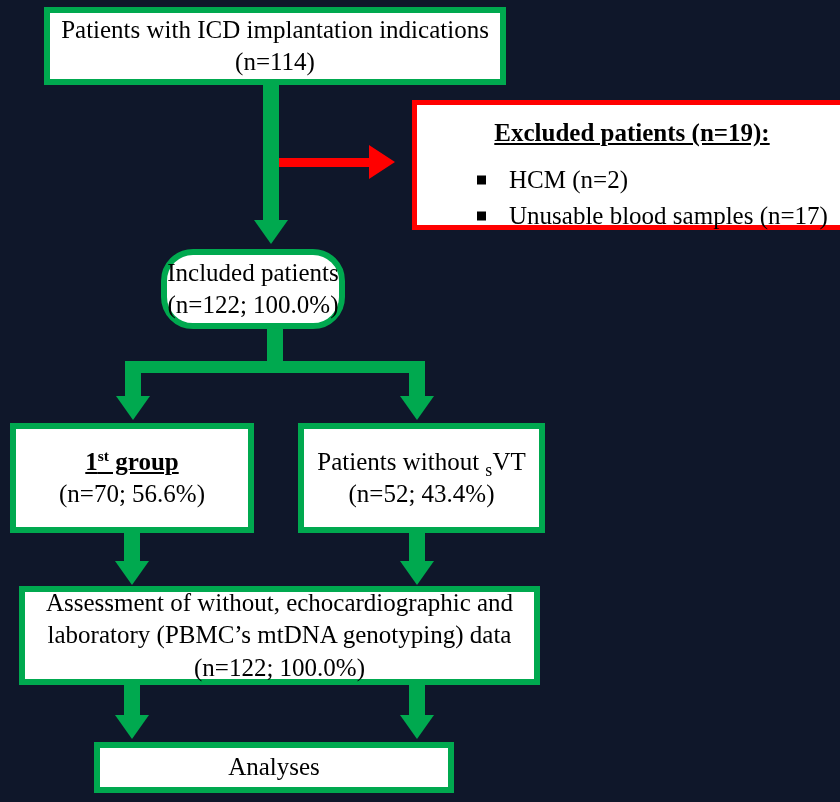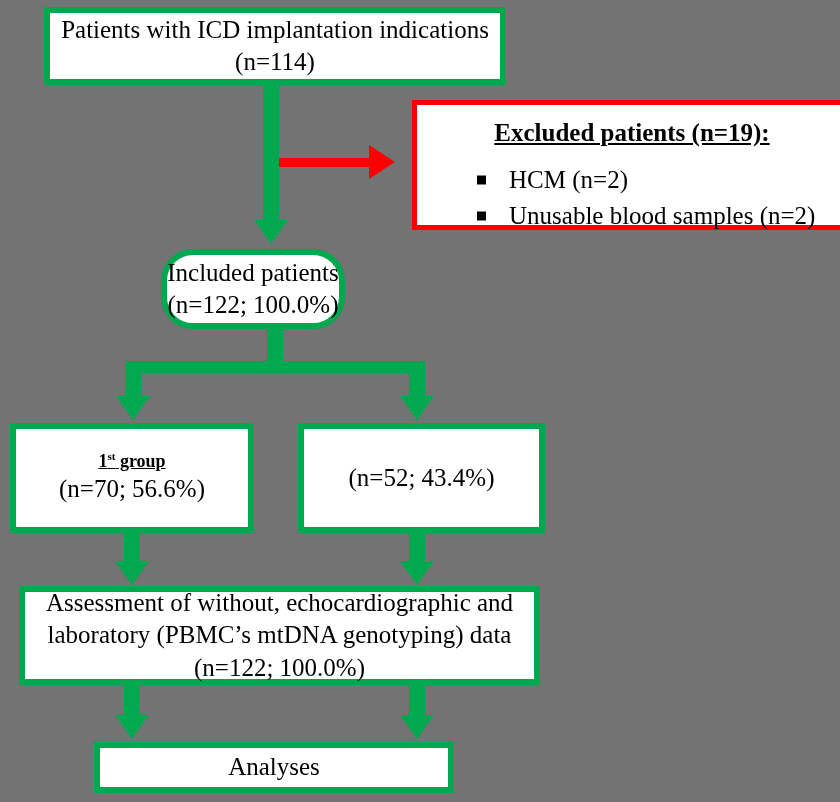--- a/index.html
+++ b/index.html
@@ -4,21 +4,21 @@
 <style>
   html, body {
     margin: 0;
     padding: 0;
     background: #ffffff;
   }
   #flowchart {
     position: relative;
     width: 840px;
     height: 802px;
-    background: #737373;
+    background: #0f172a;
     font-family: "Liberation Serif", "DejaVu Serif", serif;
     overflow: hidden;
   }
   .box {
     position: absolute;
     box-sizing: border-box;
     background: #ffffff;
     display: flex;
     flex-direction: column;
     align-items: center;
@@ -33,21 +33,21 @@
   .box.red {
     border: 5px solid #FF0000;
   }
   .line {
     font-size: 25px;
     white-space: nowrap;
   }
   .hdr {
     font-weight: bold;
     text-decoration: underline;
-    font-size: 18px;
+    font-size: 25px;
     white-space: nowrap;
   }
   sup { font-size: 0.62em; vertical-align: super; line-height: 0; }
   sub.ss { font-size: 0.72em; vertical-align: sub; line-height: 0; }
 
   
   #excluded-box {
     align-items: center;
     justify-content: flex-start;
     padding-top: 12px;
@@ -131,21 +131,21 @@
 
   <div class="box red" id="excluded-box" style="left:412px; top:100px; width:440px; height:130px;">
     <div class="excl-title">Excluded patients (n=19):</div>
     <ul class="excl-list">
       <li>
         <span class="bullet"></span>
         <span>HCM (n=2)</span>
       </li>
       <li>
         <span class="bullet"></span>
-        <span>Unusable blood samples (n=2)</span>
+        <span>Unusable blood samples (n=17)</span>
       </li>
     </ul>
   </div>
 
   <div class="box green" id="included-box" style="left:161px; top:249px; width:184px; height:80px;border-radius:32px;">
     <div class="line">Included patients</div>
     <div class="line">(n=122; 100.0%)</div>
   </div>
 
   <div class="vline" style="left:267px; top:329px; width:16px; height:40px;"></div>
@@ -154,20 +154,21 @@
   <div class="arrowhead-down" style="left:116px; top:396px;"></div>
   <div class="vline" style="left:409px; top:361px; width:16px; height:37px;"></div>
   <div class="arrowhead-down" style="left:400px; top:396px;"></div>
 
   <div class="box green" id="group1-box" style="left:10px; top:423px; width:244px; height:110px;">
     <div class="hdr"><span>1</span><sup>st</sup><span> group</span></div>
     <div class="line">(n=70; 56.6%)</div>
   </div>
 
   <div class="box green" id="group2-box" style="left:298px; top:423px; width:247px; height:110px;">
+    <div class="line"><span>Patients without </span><sub class="ss">s</sub><span>VT</span></div>
     <div class="line">(n=52; 43.4%)</div>
   </div>
 
   <div class="vline" style="left:124px; top:533px; width:16px; height:30px;"></div>
   <div class="arrowhead-down" style="left:115px; top:561px;"></div>
   <div class="vline" style="left:409px; top:533px; width:16px; height:30px;"></div>
   <div class="arrowhead-down" style="left:400px; top:561px;"></div>
 
   <div class="box green" id="assessment-box" style="left:19px; top:586px; width:521px; height:99px;">
     <div class="line">Assessment of without, echocardiographic and</div>

